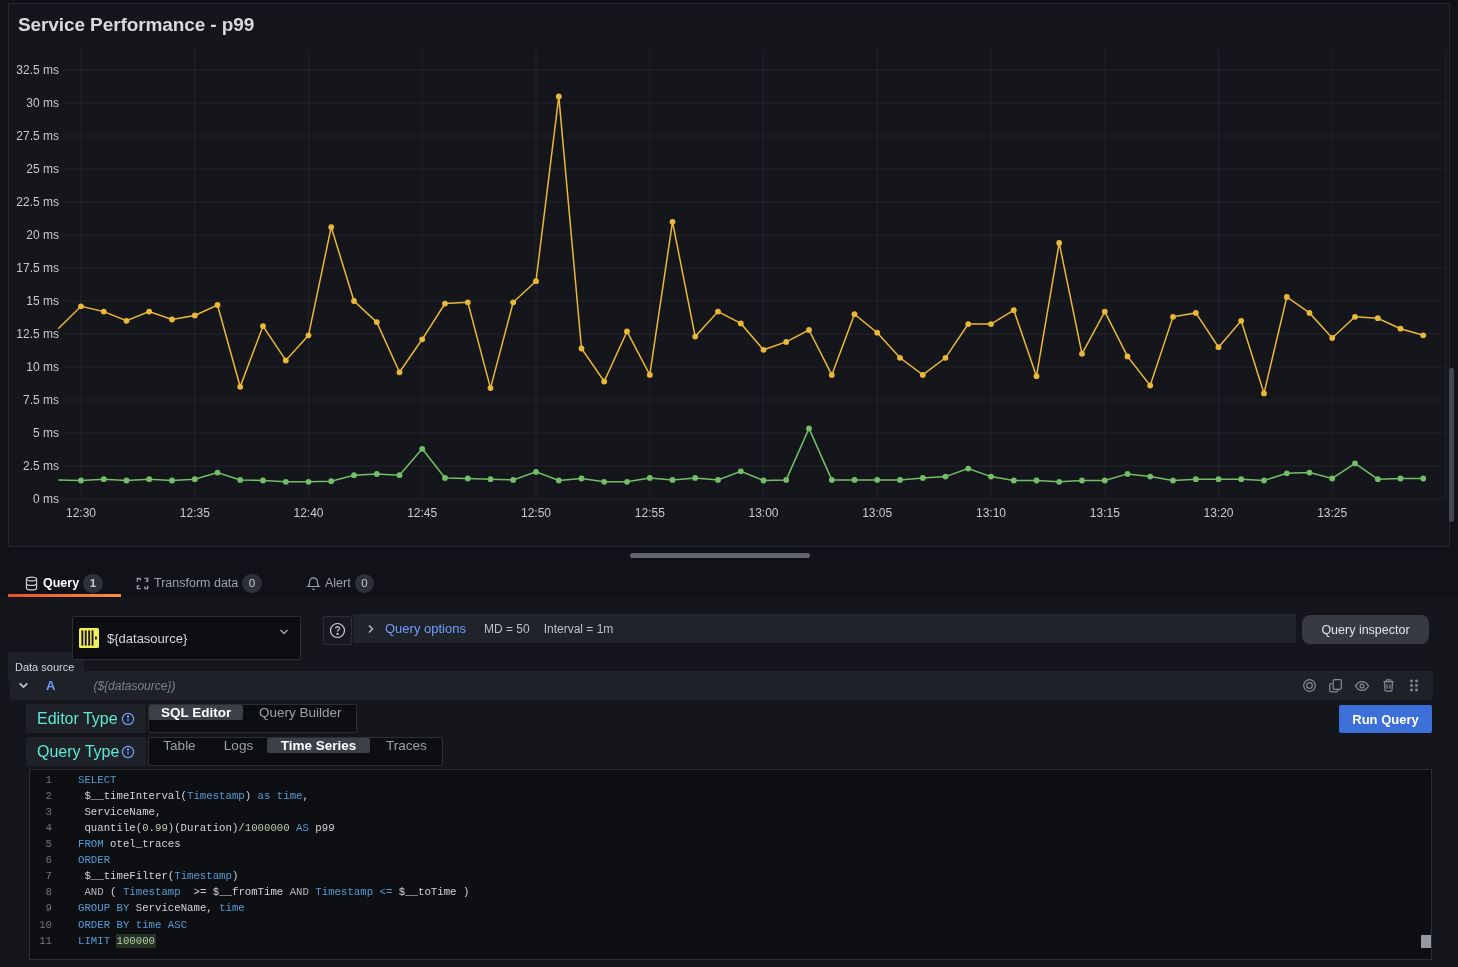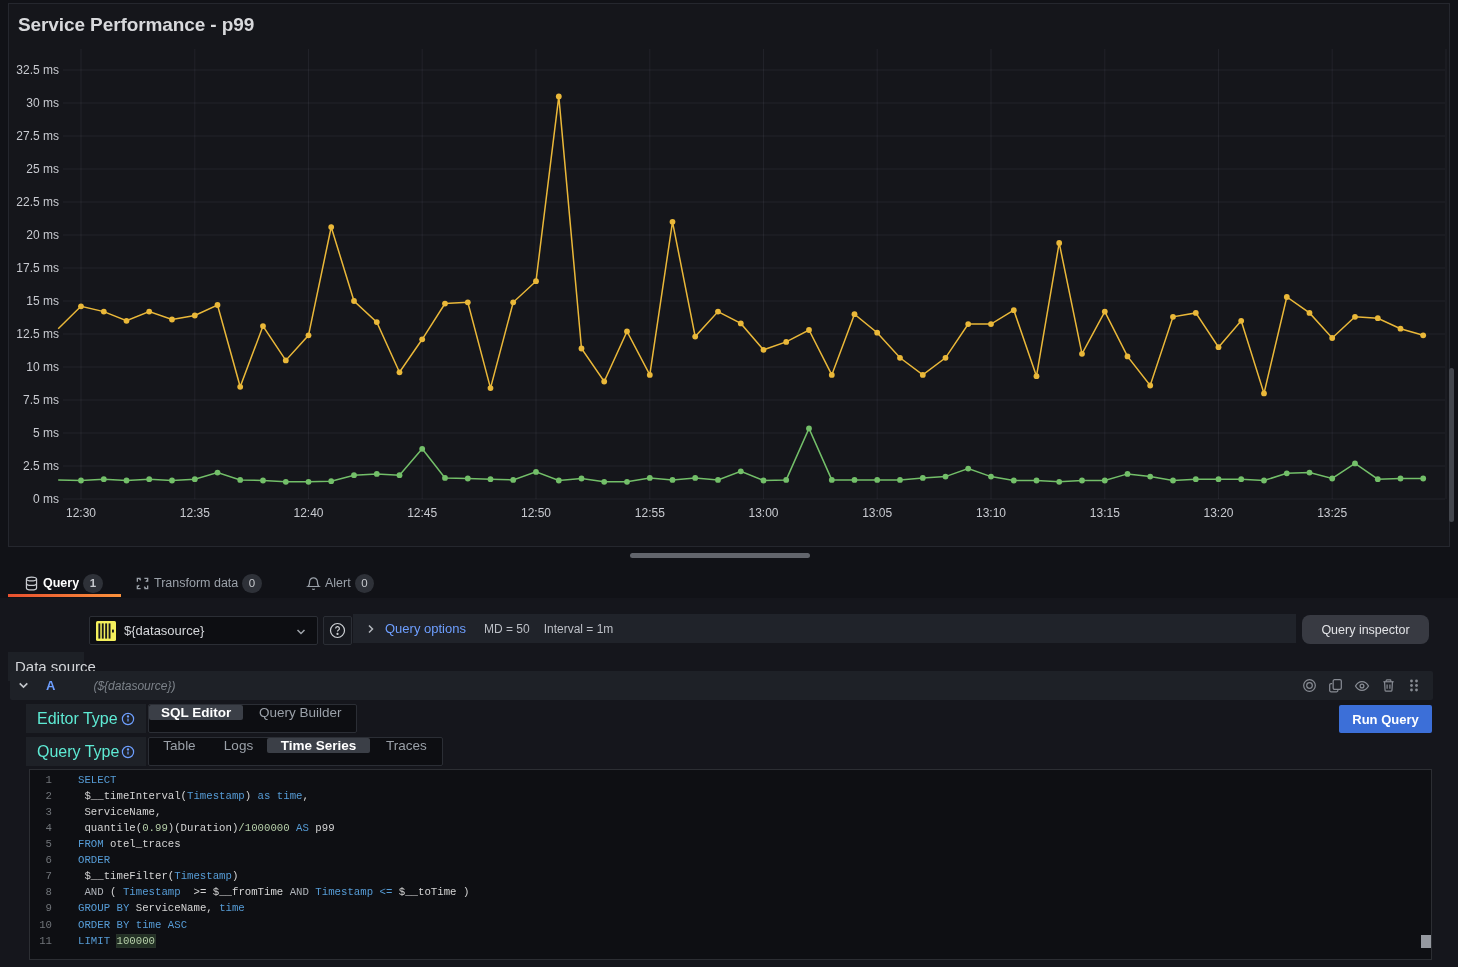--- a/index.html
+++ b/index.html
@@ -13,22 +13,22 @@
 #hscroll { left:630px; top:553px; width:180px; height:5px; border-radius:3px; background:#62656c; }
 #vscroll { left:1449px; top:368px; width:5px; height:154px; border-radius:3px; background:#43464d; }
 
 #tabs { left:0; top:568px; width:1458px; height:30px; }
 .tab { position:absolute; top:0; height:30px; display:flex; align-items:center; gap:4px; font-size:12.5px; color:#9ba1a9; }
 .tab svg { flex:none; }
 .badge { display:inline-block; background:#2e3138; color:#c7c9ce; border-radius:10px; font-size:11.5px; padding:1.5px 6.5px; line-height:16px; }
 #underline { left:8px; top:594px; width:113px; height:3px; background:linear-gradient(90deg,#e8502f,#fb923c); }
 
 .lblbox { background:#1d2026; color:#d3d5d9; font-size:13.5px; font-weight:500; display:flex; align-items:center; padding:0 11px; }
-#dslbl { left:8px; top:652px; width:76px; height:29px; white-space:nowrap; font-size:15px; padding:0 7px; }
-#dssel { left:89px; top:616px; width:229px; height:29px; background:#0d0e12; border:1px solid #2b2e35; border-radius:2px; display:flex; align-items:center; }
+#dslbl { left:8px; top:652px; width:76px; height:29px; white-space:nowrap; font-size:11px; padding:0 7px; }
+#dssel { left:72px; top:616px; width:229px; height:44px; background:#0d0e12; border:1px solid #2b2e35; border-radius:2px; display:flex; align-items:center; }
 #dssel .txt { color:#d5d7db; font-size:13px; margin-left:8px; }
 #helpbtn { left:323px; top:616px; width:29px; height:29px; background:#17191f; border:1px solid #2b2e35; border-radius:2px; display:flex; align-items:center; justify-content:center; }
 #optstrip { left:353px; top:614px; width:943px; height:29px; background:#20232a; display:flex; align-items:center; font-size:13px; }
 #qinspect { left:1302px; top:615px; width:127px; height:29px; background:#383a42; border-radius:8px; color:#e2e3e6; font-size:12.5px; font-weight:500; display:flex; align-items:center; justify-content:center; }
 
 #rowA { left:10px; top:671px; width:1423px; height:29px; background:#1e2127; border-radius:2px; display:flex; align-items:center; }
 #rowA .qname { color:#6e9fff; font-weight:700; font-size:13px; margin-left:16px; }
 #rowA .qds { color:#7c8289; font-style:italic; font-size:12px; margin-left:38px; }
 #rowA .icons { position:absolute; right:12px; top:0; height:29px; display:flex; align-items:center; gap:11px; }
 

